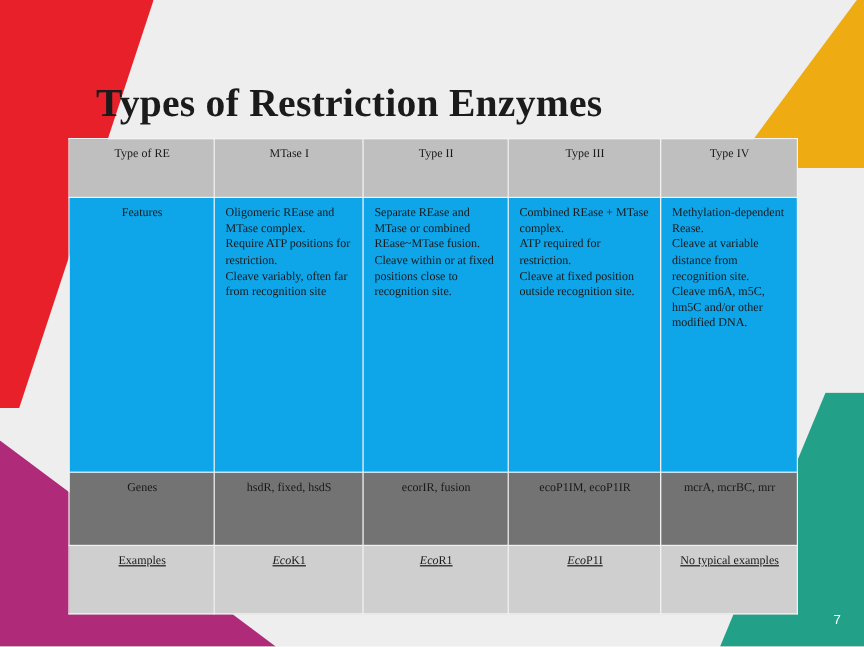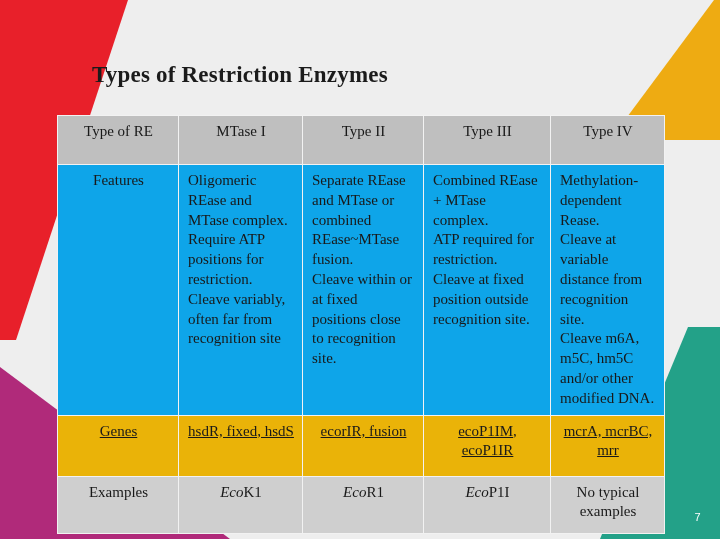--- a/index.html
+++ b/index.html
@@ -51,72 +51,72 @@
     bottom: 16px;
     color: #ffffff;
     font-size: 11px;
     font-family: "Liberation Sans", sans-serif;
     letter-spacing: 0.3px;
   }
 
   
   #slide-title {
     position: absolute;
-    left: 92px;
+    left: 80px;
     top: 47px;
-    font-size: 23px;
+    font-size: 33px;
     color: #1b1b1b;
     letter-spacing: 0.2px;
     white-space: nowrap;
   }
 
   
   #enzyme-table {
     position: absolute;
     left: 57px;
     top: 115px;
     width: 607px;
     border-collapse: collapse;
     table-layout: fixed;
     color: #191919;
   }
   #enzyme-table td, #enzyme-table th {
     border: 1.5px solid #f2f2f2;
     vertical-align: top;
     padding: 6px 8px 6px 9px;
-    font-size: 15px;
+    font-size: 10px;
     line-height: 1.32;
     font-weight: normal;
   }
   .row-header td {
     background: #bfbfbf;
     text-align: center;
     vertical-align: middle;
     height: 36px;
     font-size: 12px;
   }
   .row-features td {
     background: #0ea5e9;
     height: 216px;
   }
   .row-features td.lbl {
     text-align: center;
   }
   .row-genes td {
-    background: #eab308;
+    background: #737373;
     text-align: center;
     vertical-align: middle;
     height: 48px;
-    text-decoration: underline;
   }
   .row-examples td {
     background: #cfcfcf;
     text-align: center;
     vertical-align: middle;
     height: 44px;
+    text-decoration: underline;
   }
   .col-label  { width: 121px; }
   .col-t1     { width: 124px; }
   .col-t2     { width: 121px; }
   .col-t3     { width: 127px; }
   .col-t4     { width: 114px; }
 
   .cell-lines { white-space: pre-line; }
   .ital { font-style: italic; }
 </style>

